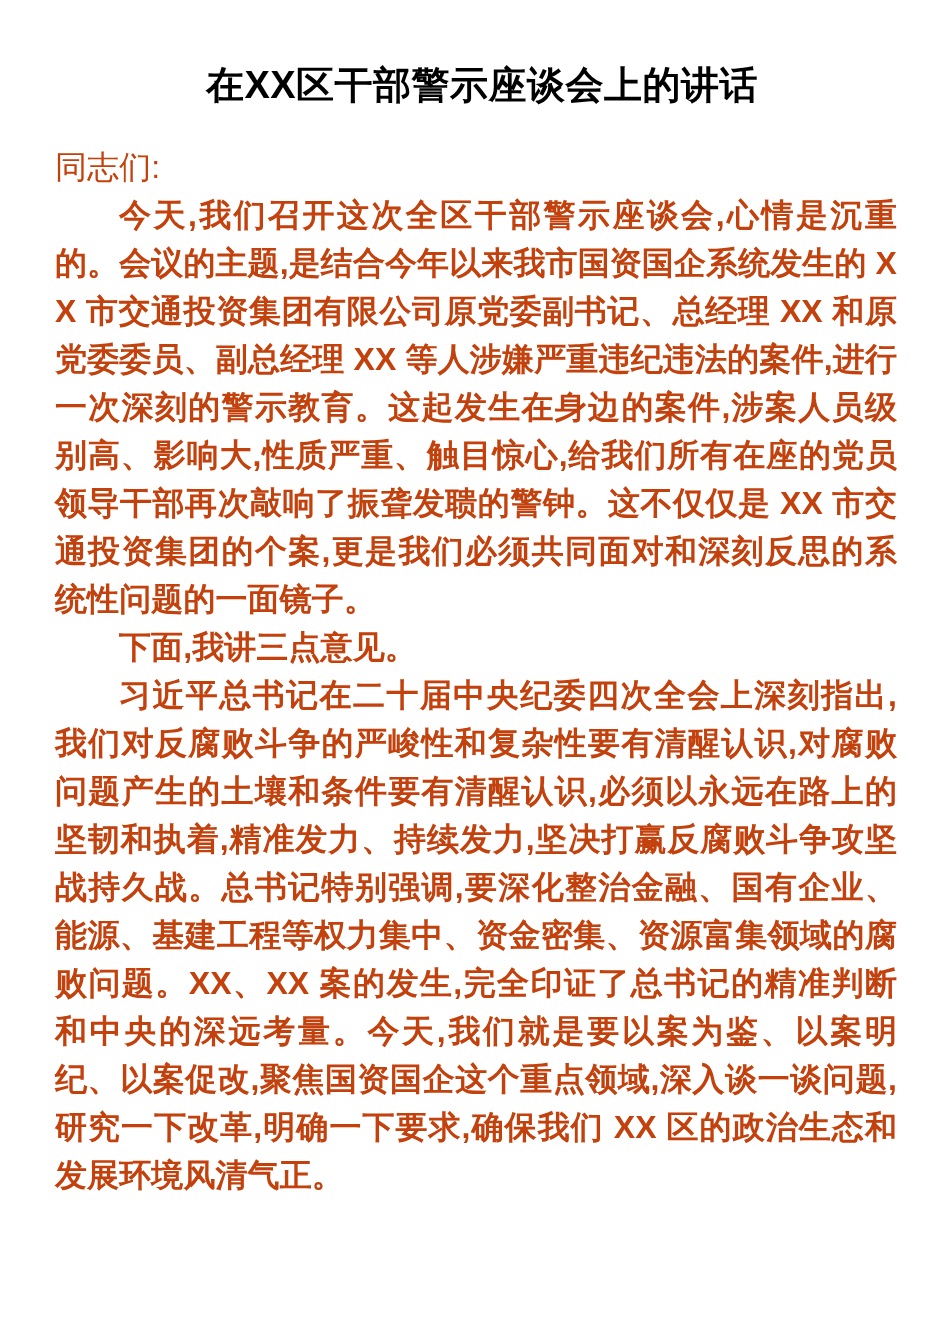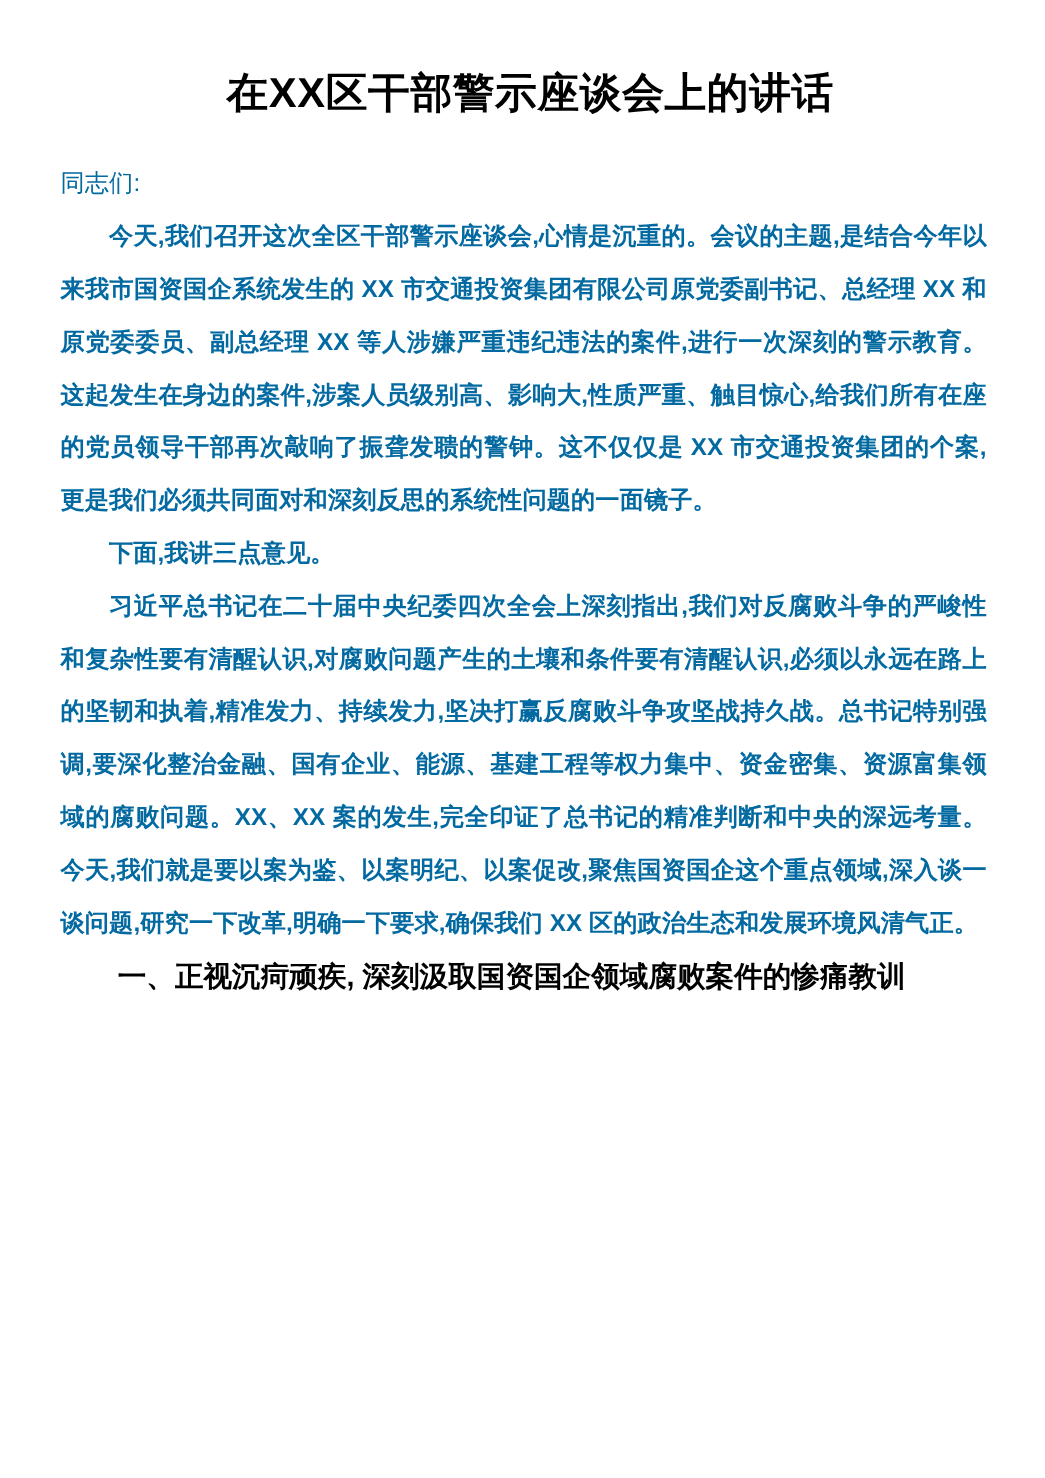--- a/index.html
+++ b/index.html
@@ -35,28 +35,28 @@
     padding-right: 53px;
     color: #000;
   }
   .body-area {
     padding-left: 55px;
     padding-right: 53px;
     padding-top: 33px;
   }
   p.para {
     margin: 0;
-    font-size: 22px;
+    font-size: 32px;
     line-height: 48px;
     text-align: justify;
     text-justify: inter-ideograph;
     text-align-last: left;
     letter-spacing: 0.1px;
     word-break: break-all;
-    color: #0369a1;
+    color: #c2410c;
   }
   p.indent {
     text-indent: 2em;
     font-weight: bold;
   }
   p.salutation {
     text-indent: 0;
   }
   p.heading-num {
     text-indent: 2em;
@@ -78,17 +78,16 @@
   <div class="body-area">
 
     <p class="para salutation">同志们:</p>
 
     <p class="para indent">今天,我们召开这次全区干部警示座谈会,心情是沉重的。会议的主题,是结合今年以来我市国资国企系统发生的 XX 市交通投资集团有限公司原党委副书记、总经理 XX 和原党委委员、副总经理 XX 等人涉嫌严重违纪违法的案件,进行一次深刻的警示教育。这起发生在身边的案件,涉案人员级别高、影响大,性质严重、触目惊心,给我们所有在座的党员领导干部再次敲响了振聋发聩的警钟。这不仅仅是 XX 市交通投资集团的个案,更是我们必须共同面对和深刻反思的系统性问题的一面镜子。</p>
 
     <p class="para indent">下面,我讲三点意见。</p>
 
     <p class="para indent">习近平总书记在二十届中央纪委四次全会上深刻指出,我们对反腐败斗争的严峻性和复杂性要有清醒认识,对腐败问题产生的土壤和条件要有清醒认识,必须以永远在路上的坚韧和执着,精准发力、持续发力,坚决打赢反腐败斗争攻坚战持久战。总书记特别强调,要深化整治金融、国有企业、能源、基建工程等权力集中、资金密集、资源富集领域的腐败问题。XX、XX 案的发生,完全印证了总书记的精准判断和中央的深远考量。今天,我们就是要以案为鉴、以案明纪、以案促改,聚焦国资国企这个重点领域,深入谈一谈问题,研究一下改革,明确一下要求,确保我们 XX 区的政治生态和发展环境风清气正。</p>
 
-    <p class="heading-num">一、正视沉疴顽疾, 深刻汲取国资国企领域腐败案件的惨痛教训</p>
 
 
   </div>
 </div>
 
 </body></html>

